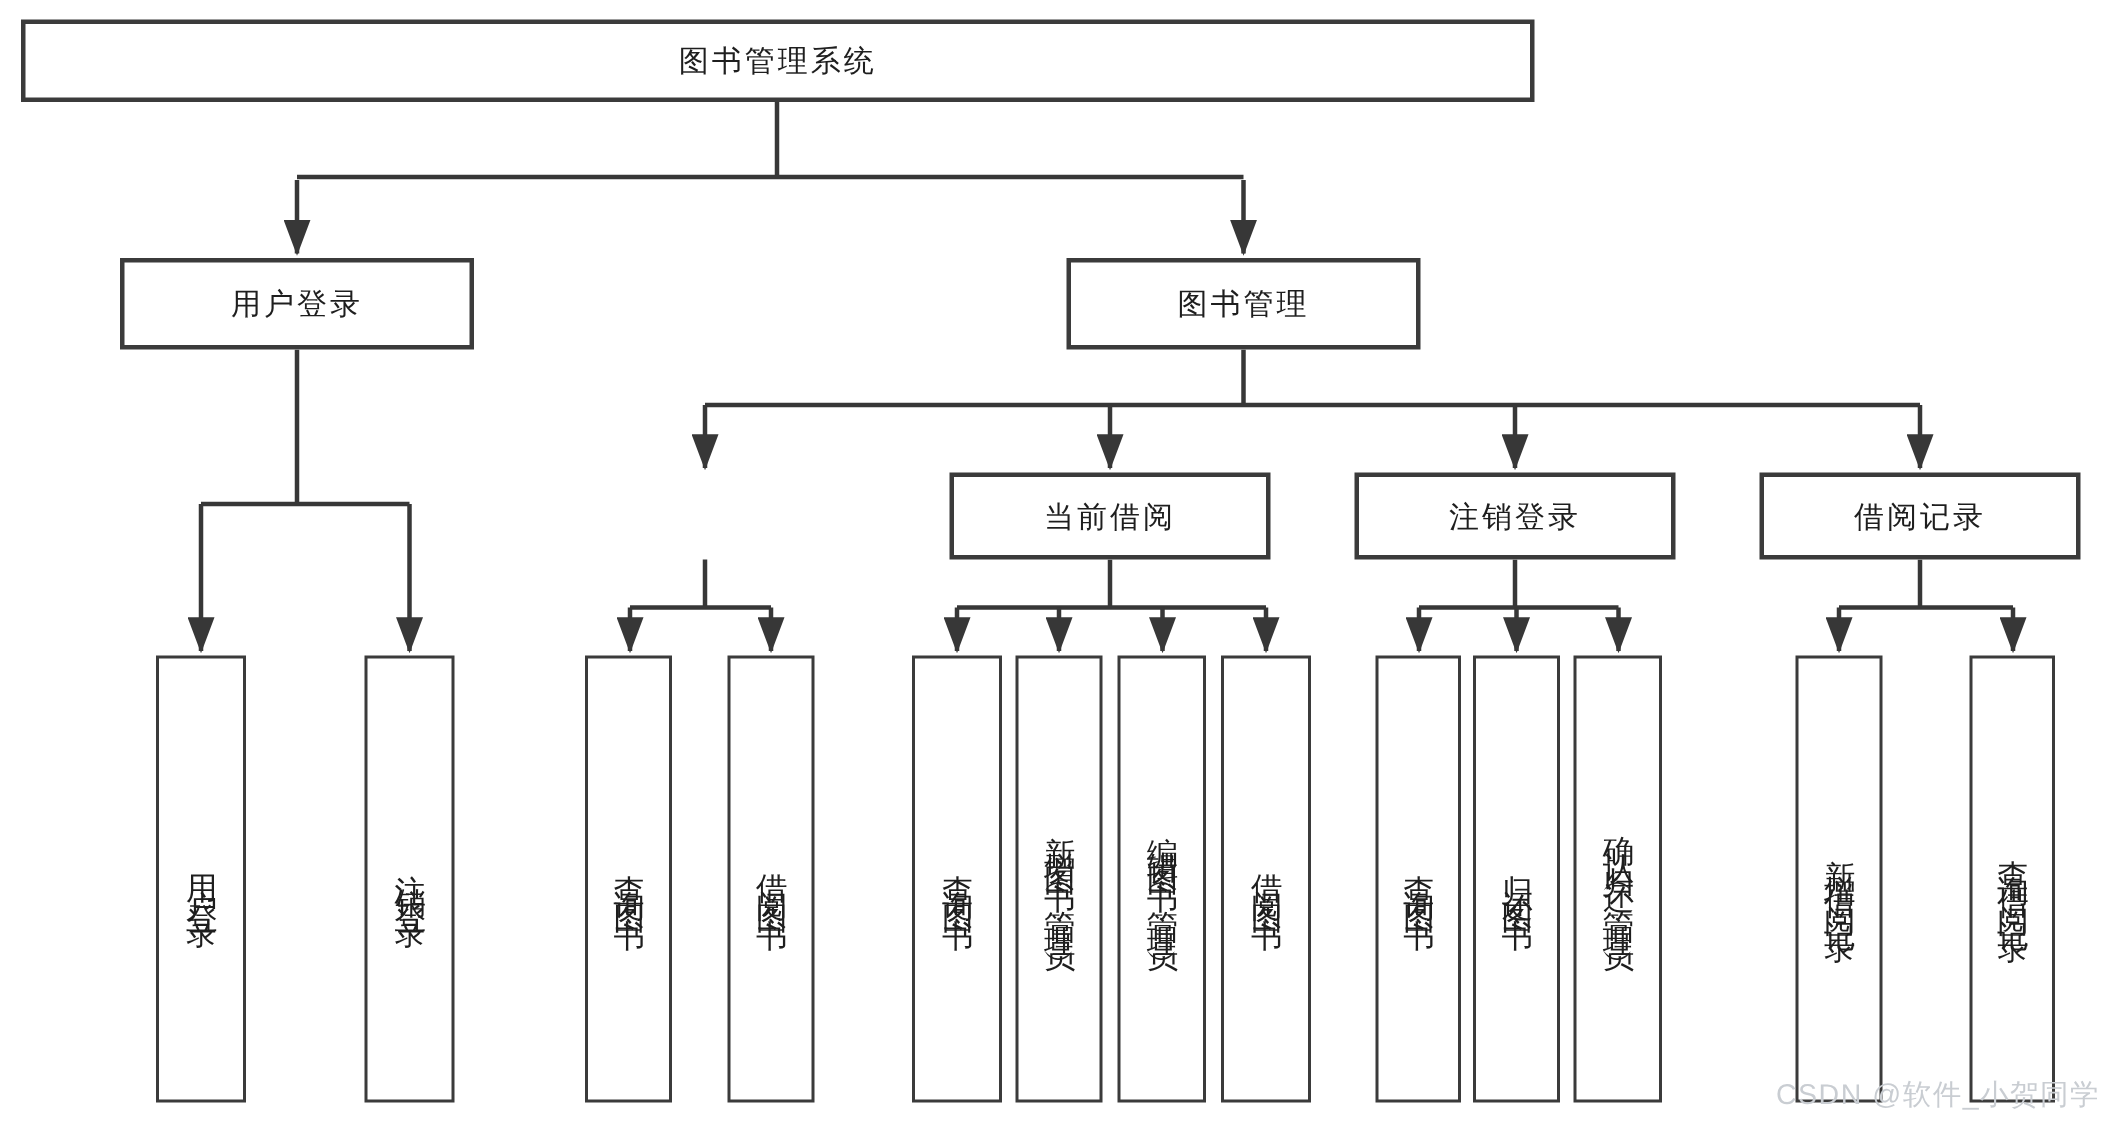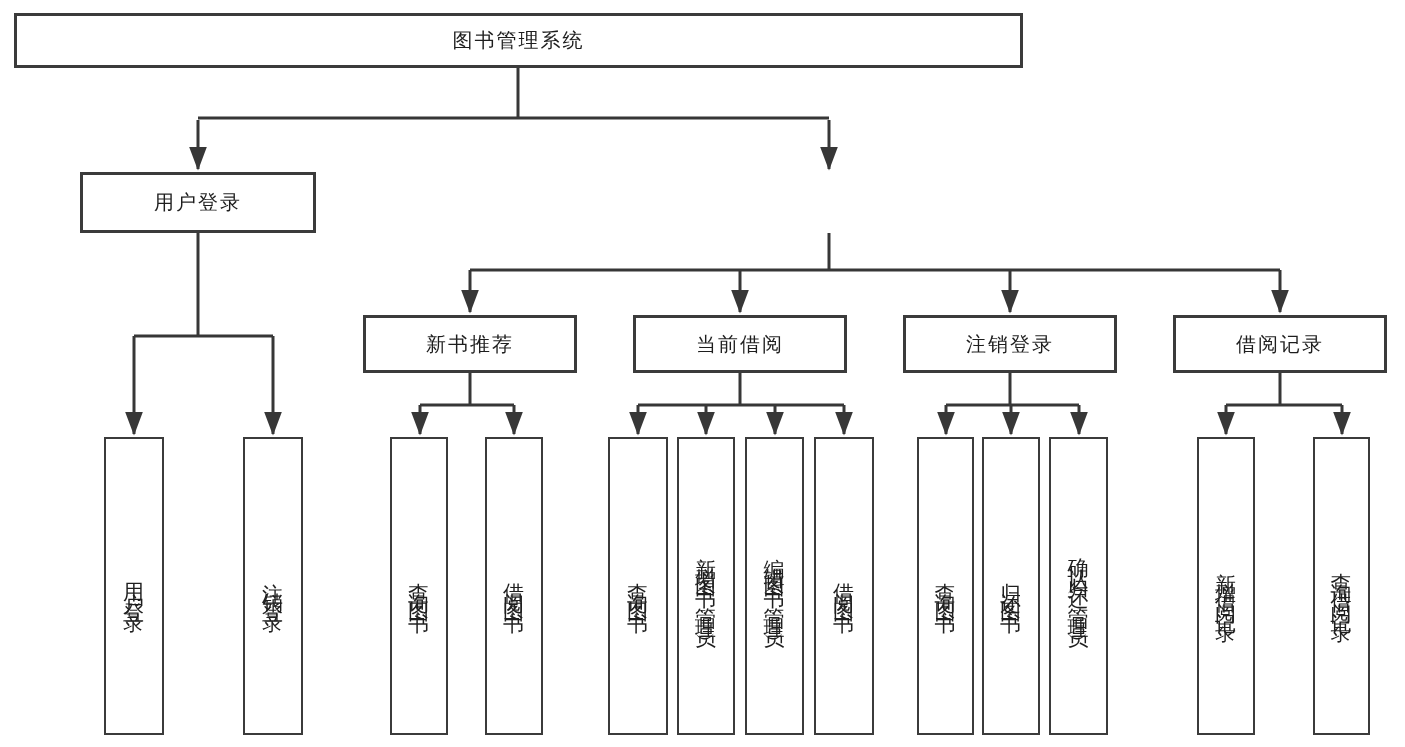--- a/index.html
+++ b/index.html
@@ -92,24 +92,24 @@
     <path d="M1342,405 L1342,434" marker-end="url(#arrow)"></path>
   </svg>
 
   <div class="node" style="left:14px;top:13px;width:1009px;height:55px;">
     <span class="lbl">图书管理系统</span>
   </div>
 
   <div class="node" style="left:80px;top:172px;width:236px;height:61px;">
     <span class="lbl">用户登录</span>
   </div>
+  <div class="node" style="left:711px;top:172px;width:236px;height:61px;">
+    <span class="lbl">图书管理</span>
+  </div>
 
-  <div class="node" style="left:363px;top:315px;width:214px;height:58px;">
-    <span class="lbl">新书推荐</span>
-  </div>
   <div class="node" style="left:633px;top:315px;width:214px;height:58px;">
     <span class="lbl">当前借阅</span>
   </div>
   <div class="node" style="left:903px;top:315px;width:214px;height:58px;">
     <span class="lbl">注销登录</span>
   </div>
   <div class="node" style="left:1173px;top:315px;width:214px;height:58px;">
     <span class="lbl">借阅记录</span>
   </div>
 
@@ -150,13 +150,14 @@
     <span class="vlbl">确认归还（管理员）</span>
   </div>
 
   <div class="leaf" style="left:1197px;width:58px;">
     <span class="vlbl">新增借阅记录</span>
   </div>
   <div class="leaf" style="left:1313px;width:57px;">
     <span class="vlbl">查询借阅记录</span>
   </div>
 
+  <div class="watermark">CSDN @软件_小贺同学</div>
 </div>
 
 </body></html>

